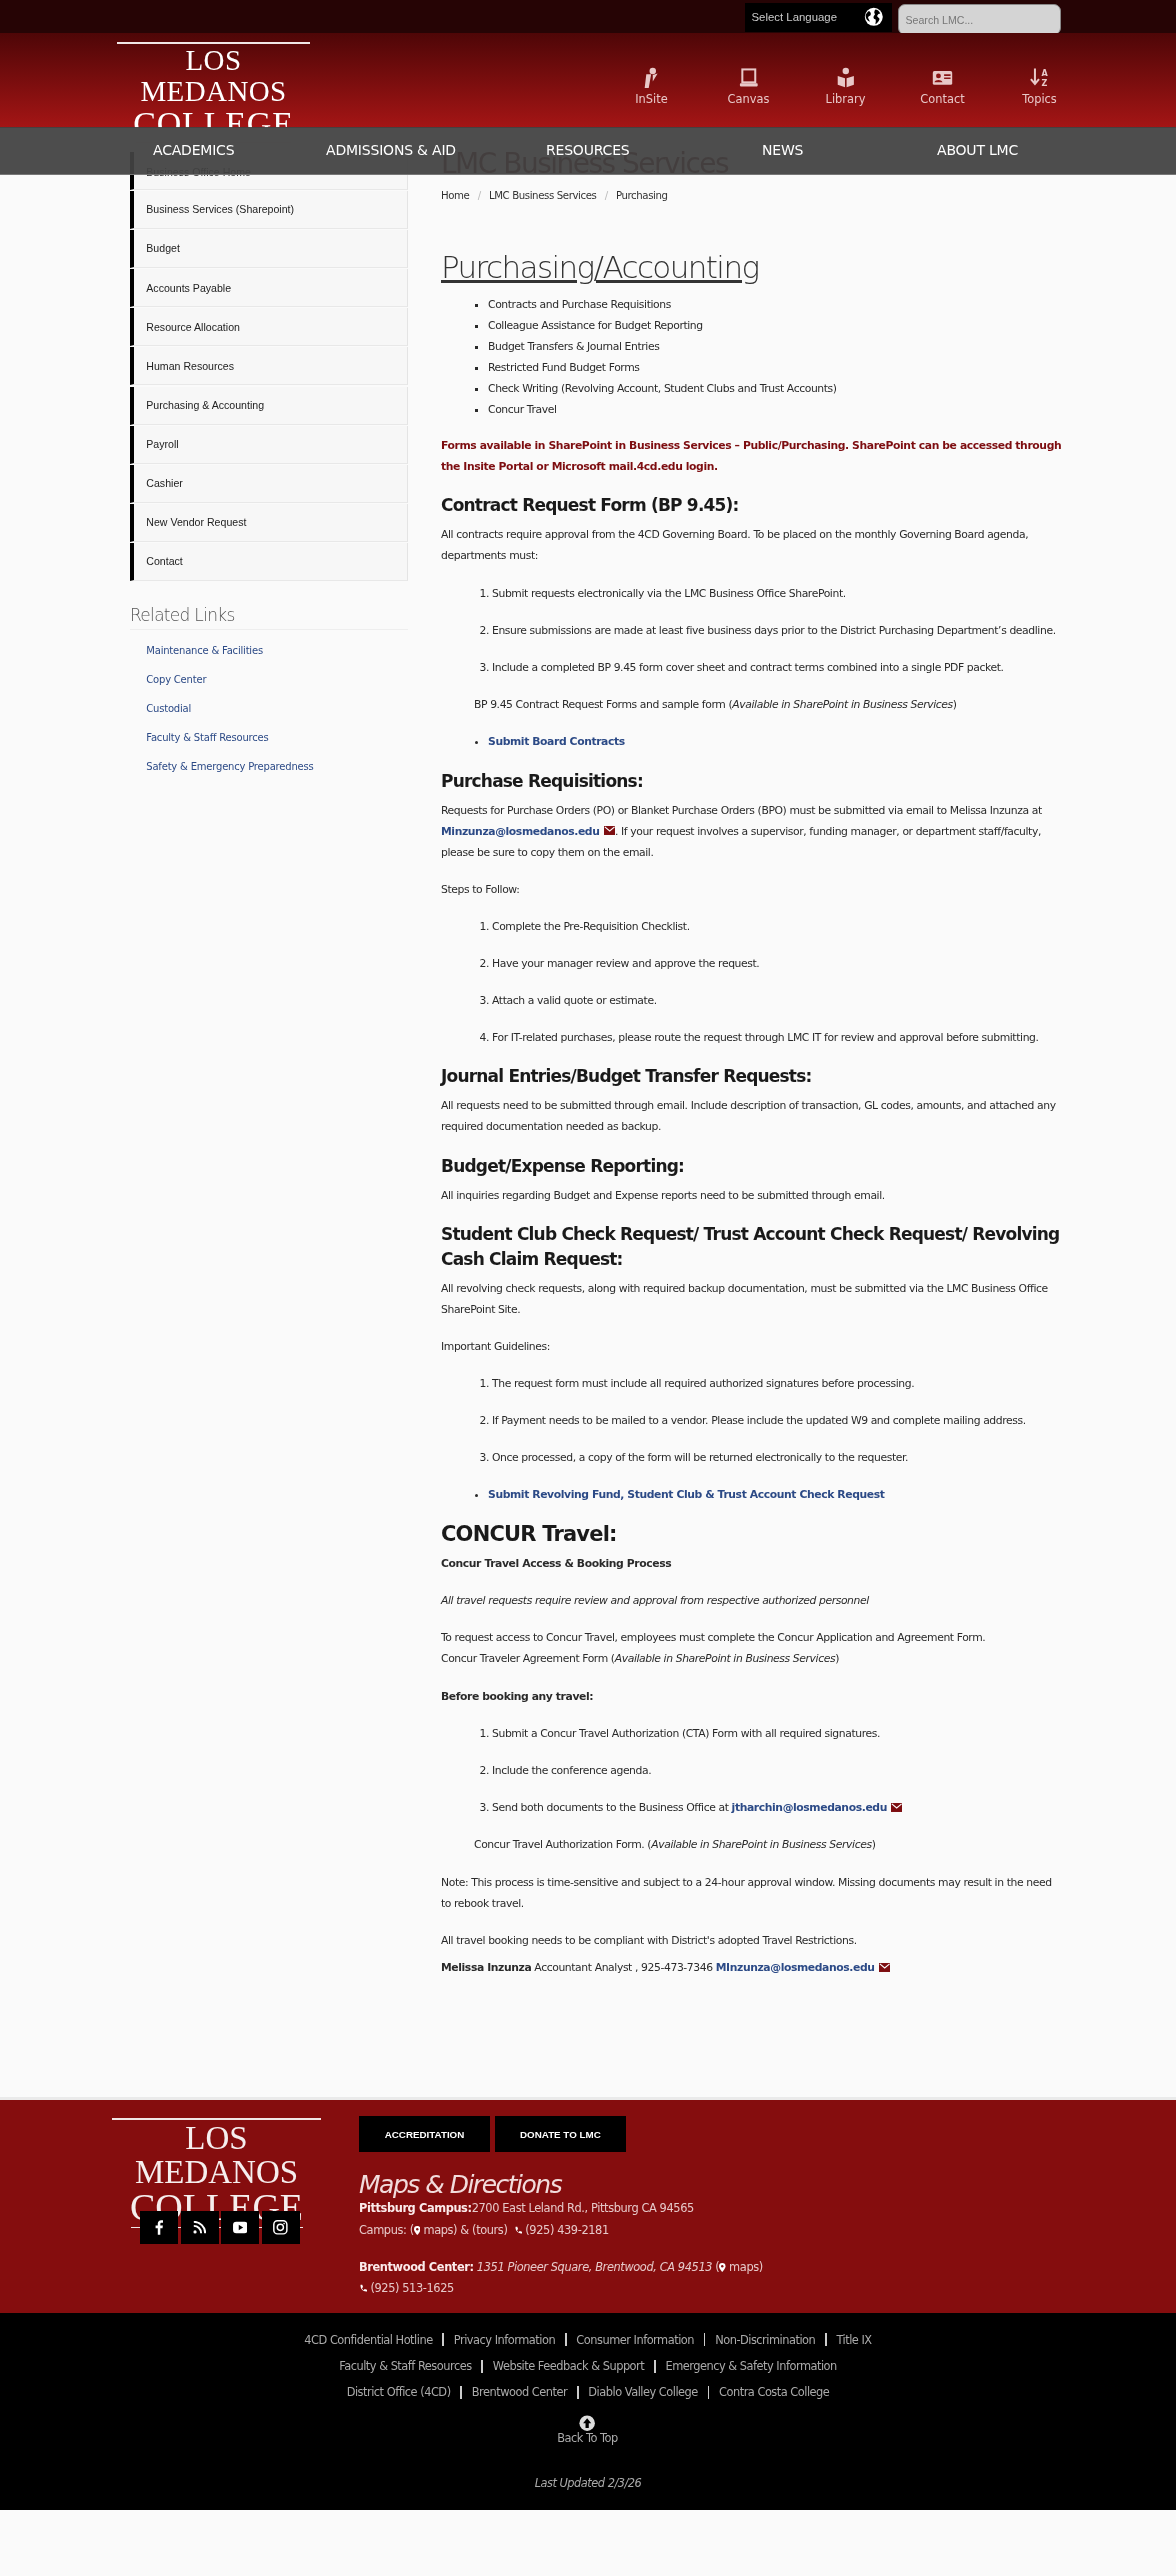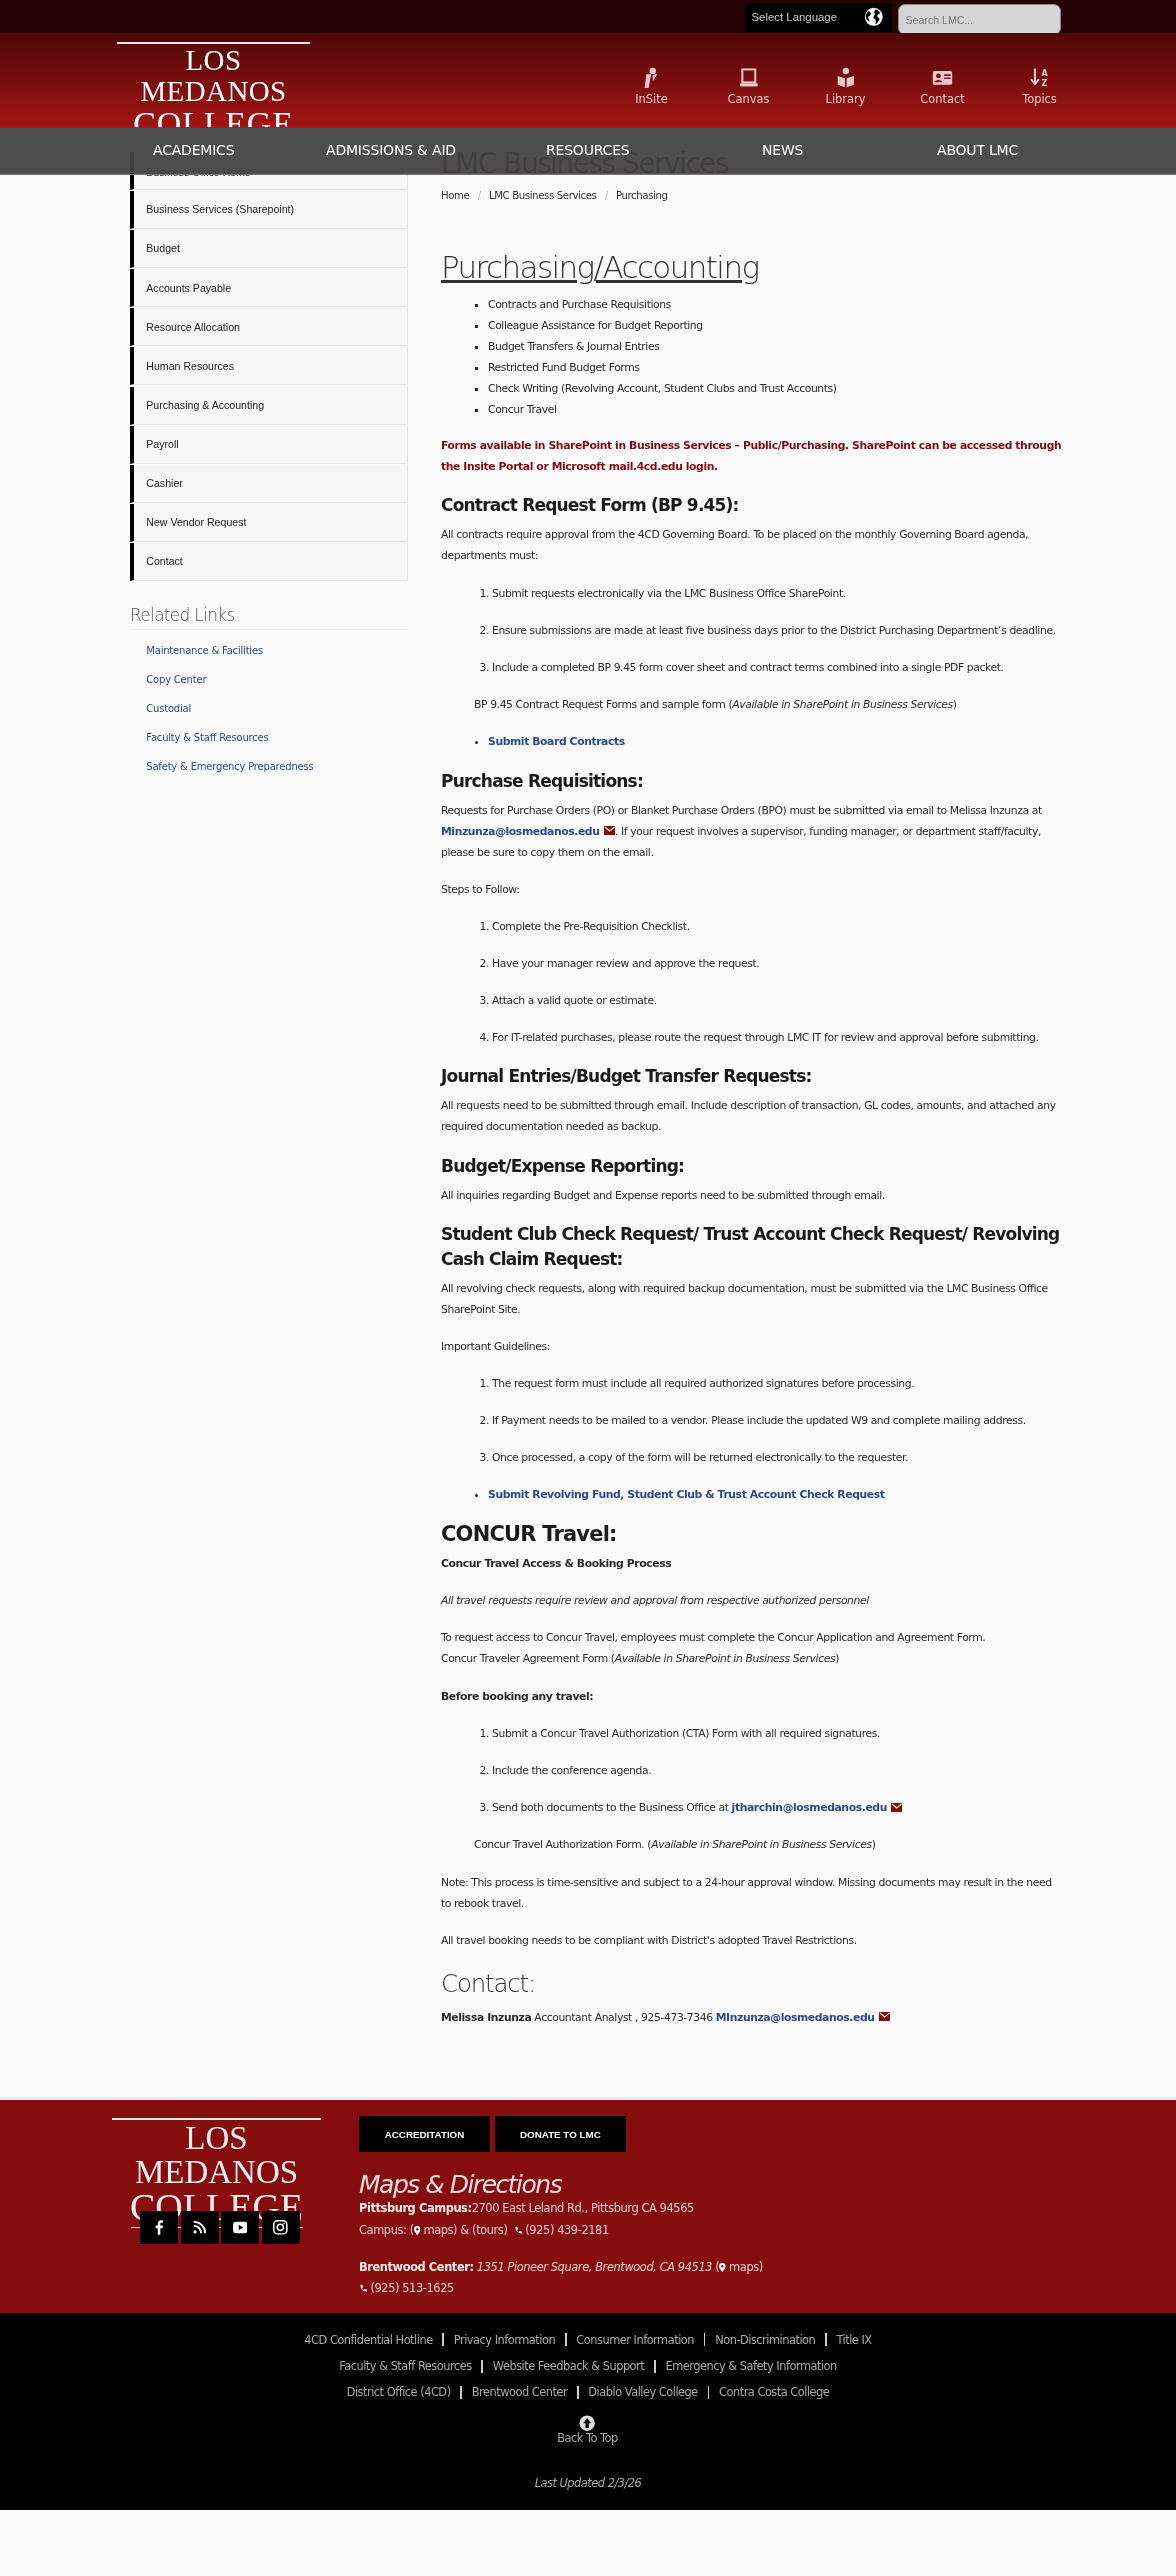--- a/index.html
+++ b/index.html
@@ -289,21 +289,20 @@
     <li>Include the conference agenda.</li>
     <li><span>Send both documents to the Business Office at </span><a class="email-link">jtharchin@losmedanos.edu</a><svg class="mail-icon" viewBox="0 0 14 11">
           <rect width="14" height="11" fill="#7d0d10"></rect>
           <path d="M1 1l6 5 6-5" stroke="#fff" stroke-width="1.4" fill="none"></path>
         </svg></li>
   </ol>
   <p class="indent"><span>Concur Travel Authorization Form. (</span><i>Available in SharePoint in Business Services</i><span>)</span></p>
   <p class="gap">Note: This process is time-sensitive and subject to a 24-hour approval window. Missing documents may result in the need to rebook travel.</p>
   <p class="gap">All travel booking needs to be compliant with District's adopted Travel Restrictions.</p>
 
-  <h2 class="contact-title">Contact:</h2>
   <p class="para"><span class="bold">Melissa Inzunza</span><span> Accountant Analyst , 925-473-7346 </span><a class="email-link">MInzunza@losmedanos.edu</a><svg class="mail-icon" viewBox="0 0 14 11">
         <rect width="14" height="11" fill="#7d0d10"></rect>
         <path d="M1 1l6 5 6-5" stroke="#fff" stroke-width="1.4" fill="none"></path>
       </svg></p>
 </main>
 
 <footer class="footer-red">
   <a class="flogo">
     <div class="rule"></div>
     <div class="l1">LOS MEDANOS</div>

